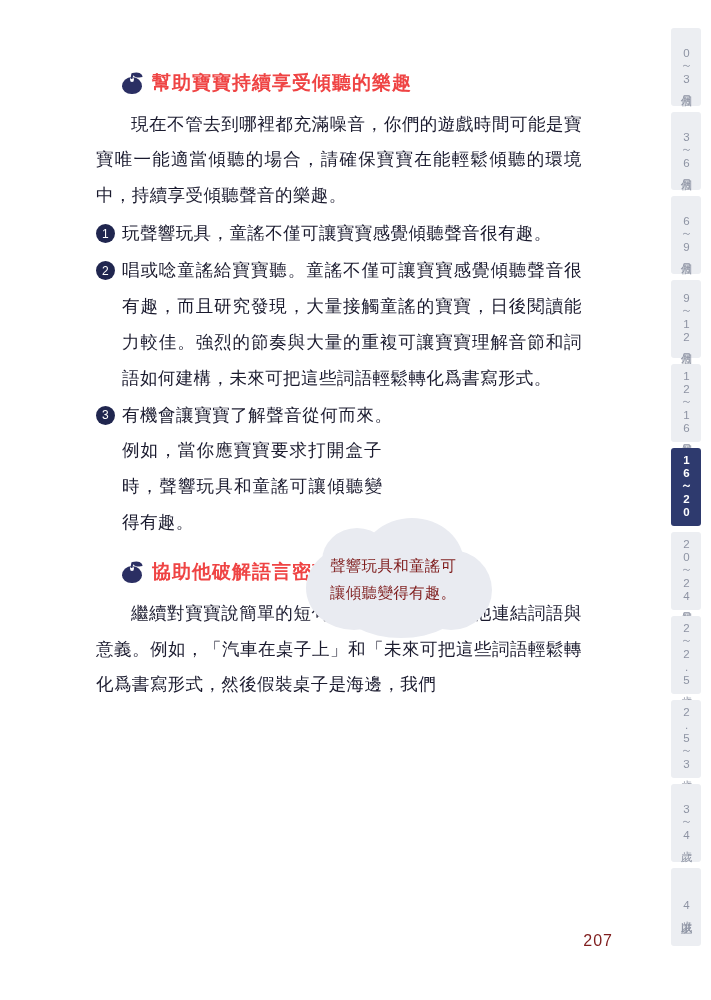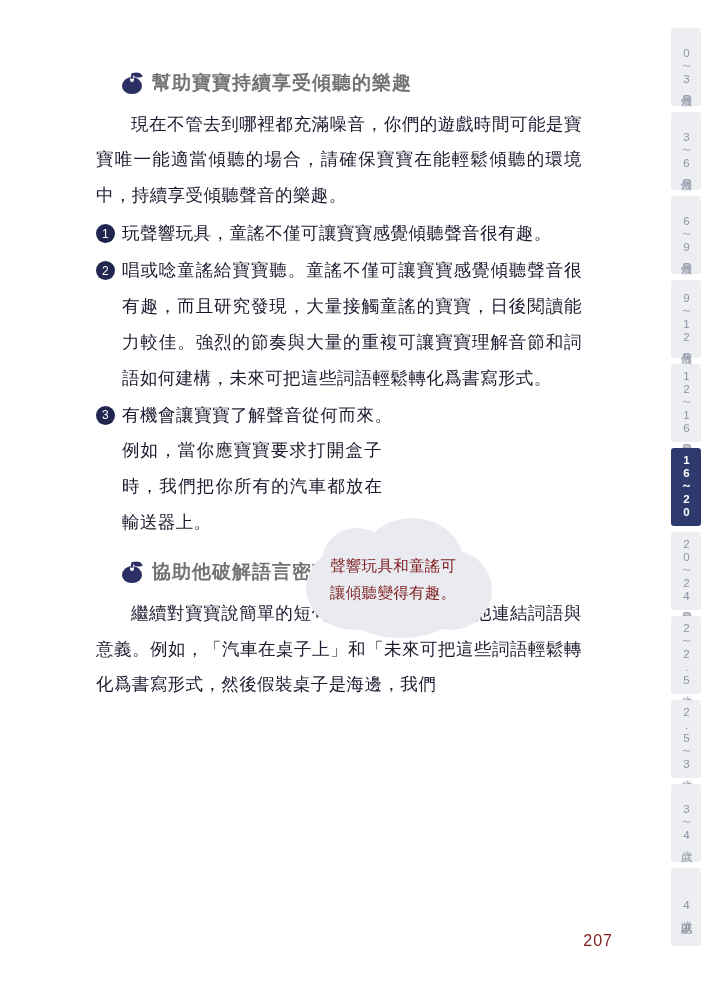--- a/index.html
+++ b/index.html
@@ -65,21 +65,21 @@
   .heading {
     display: flex;
     align-items: flex-start;
     gap: 10px;
     margin: 18px 0 10px 26px;
   }
   .heading:first-child { margin-top: 0; }
   .heading-text {
     font-size: 19px;
     font-weight: bold;
-    color: #737373;
+    color: #ef4444;
     letter-spacing: 1px;
     line-height: 1.4;
   }
   .apple-icon {
     position: relative;
     width: 20px;
     height: 22px;
     flex: 0 0 20px;
     margin-top: 2px;
   }
@@ -248,21 +248,21 @@
         <span class="num">1</span>
         <span>玩聲響玩具，童謠不僅可讓寶寶感覺傾聽聲音很有趣。</span>
       </li>
       <li>
         <span class="num">2</span>
         <span>唱或唸童謠給寶寶聽。童謠不僅可讓寶寶感覺傾聽聲音很有趣，而且研究發現，大量接觸童謠的寶寶，日後閱讀能力較佳。強烈的節奏與大量的重複可讓寶寶理解音節和詞語如何建構，未來可把這些詞語輕鬆轉化爲書寫形式。</span>
       </li>
       <li class="wrap-zone">
         <span class="num">3</span>
         <span class="cloud-float"></span>
-        <span>有機會讓寶寶了解聲音從何而來。例如，當你應寶寶要求打開盒子時，我們把你所有的汽車都放在輸送器上。</span>
+        <span>有機會讓寶寶了解聲音從何而來。例如，當你應寶寶要求打開盒子時，聲響玩具和童謠可讓傾聽變得有趣。</span>
       </li>
     </ol>
 
     <div class="heading">
       <span class="apple-icon">
         <span class="body"></span>
         <span class="notch"></span>
         <span class="stem"></span>
         <span class="leaf"></span>
       </span>

